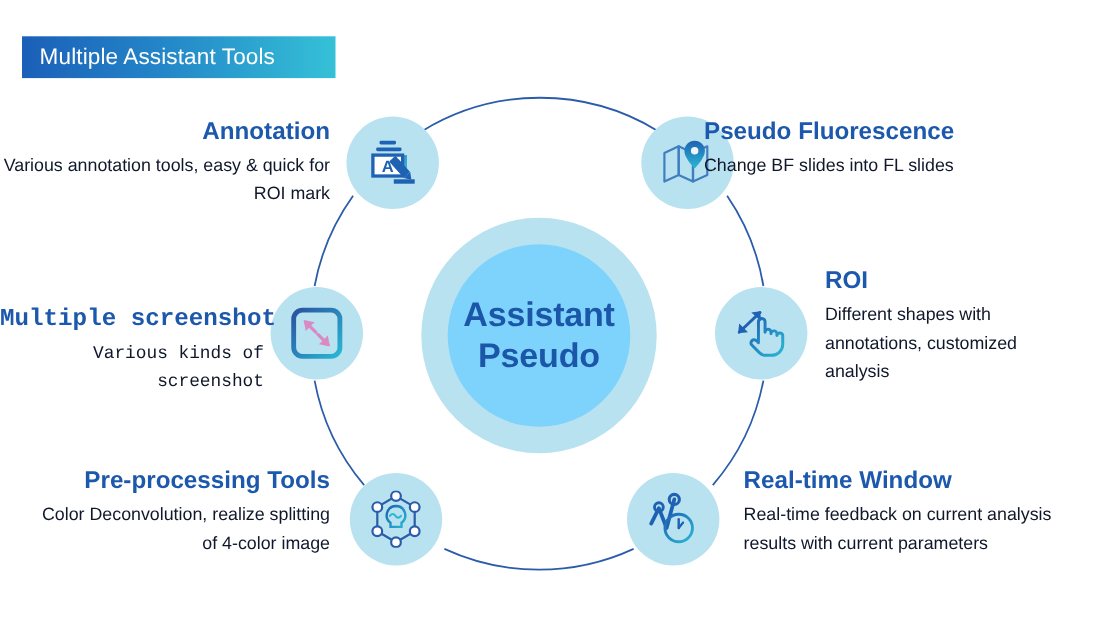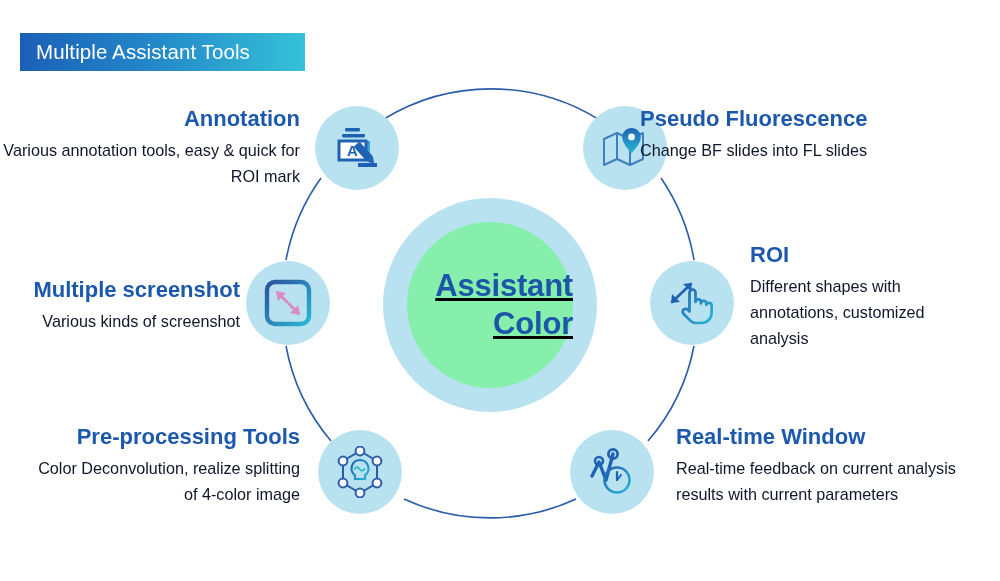--- a/index.html
+++ b/index.html
@@ -53,26 +53,25 @@
     border-radius: 50%;
     background: #b9e2f0;
     display: flex;
     align-items: center;
     justify-content: center;
   }
   #center-inner {
     width: 166px;
     height: 166px;
     border-radius: 50%;
-    background: #86efac;
+    background: #7dd3fc;
     display: flex;
     flex-direction: column;
-    align-items: flex-end;
+    align-items: center;
     justify-content: center;
-    text-decoration: underline;
   }
   #center-inner .hub-line {
     color: #1c56a8;
     font-weight: bold;
     font-size: 31px;
     line-height: 1.22;
     letter-spacing: -0.2px;
   }
 
   
@@ -101,21 +100,21 @@
     font-size: 16.2px;
     color: #0f172a;
     line-height: 1.62;
     margin-top: 3px;
   }
   .align-right { text-align: right; }
   .align-left  { text-align: left; }
 
   
   #t-annotation      { left: 0px;   top: 104px; width: 300px; }
-  #t-screenshot      { left: 0px;   top: 275px; width: 240px; }
+  #t-screenshot      { left: 0px;   top: 275px; width: 240px; font-family: Liberation Mono, monospace; }
   #t-preprocessing   { left: 0px;   top: 422px; width: 300px; padding-left: 36px; }
   #t-pseudo          { left: 640px; top: 104px; width: 300px; }
   #t-roi             { left: 750px; top: 240px; width: 230px; }
   #t-realtime        { left: 676px; top: 422px; width: 290px; }
 
   
   #c-annotation    { left: 315px; top: 106px; }
   #c-pseudo        { left: 583px; top: 106px; }
   #c-roi           { left: 650px; top: 261px; }
   #c-realtime      { left: 570px; top: 430px; }
@@ -145,21 +144,21 @@
 
       <path d="M 331 441 A 205 205 0 0 1 286 346"></path>
 
       <path d="M 286 260 A 205 205 0 0 1 321 178"></path>
     </g>
   </svg>
 
   <div id="center-hub">
     <div id="center-inner">
       <div class="hub-line">Assistant</div>
-      <div class="hub-line">Color</div>
+      <div class="hub-line">Pseudo</div>
     </div>
   </div>
 
   <div class="node-circle" id="c-annotation">
     <span>
       <svg width="52" height="52" viewBox="0 0 52 52">
         <defs>
           <linearGradient id="gAnn" x1="0" y1="0" x2="1" y2="1">
             <stop offset="0" stop-color="#1f62b3"></stop>
             <stop offset="1" stop-color="#2ab7d4"></stop>

